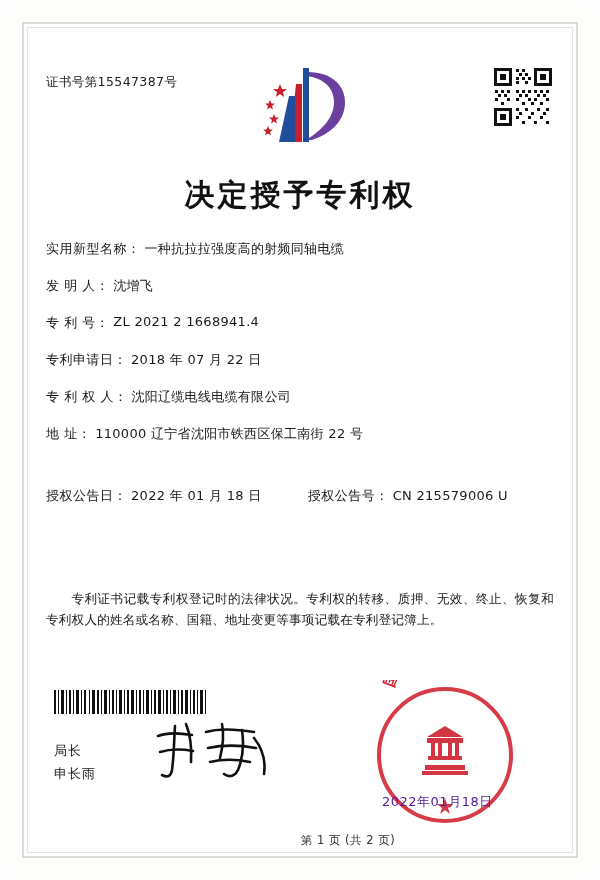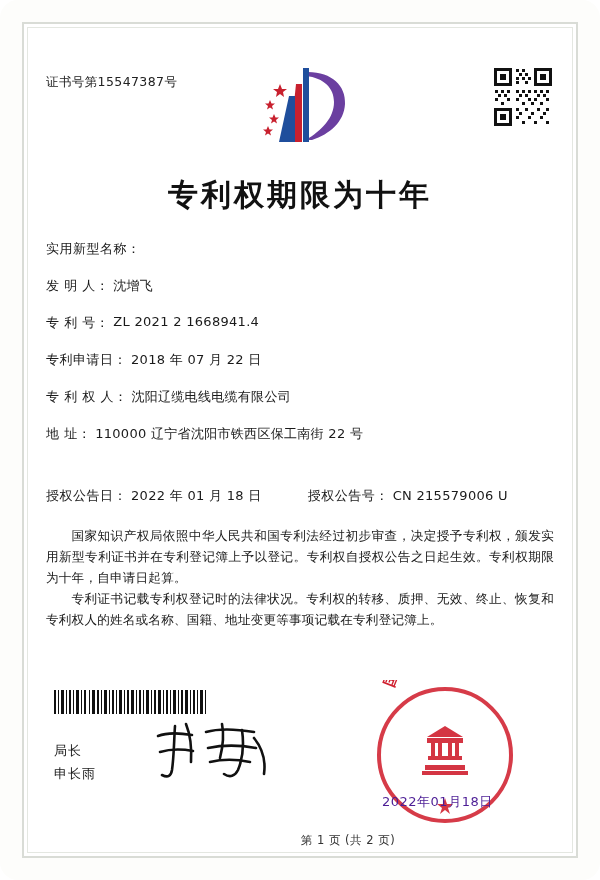--- a/index.html
+++ b/index.html
@@ -256,25 +256,26 @@
           <rect x="24" y="50" width="3" height="3"></rect>
           <rect x="36" y="50" width="3" height="3"></rect>
         <rect x="48" y="50" width="3" height="3"></rect>
           <rect x="30" y="55" width="3" height="3"></rect>
           <rect x="42" y="55" width="3" height="3"></rect>
         <rect x="54" y="55" width="3" height="3"></rect>
       </g>
     </svg>
   </div>
 
-  <div class="title">专利权期限为十年</div>
+  <div class="title">决定授予专利权</div>
 
   <div class="fields">
     <div class="field-row">
       <span class="field-label">实用新型名称：</span>
+      <span class="field-value">一种抗拉拉强度高的射频同轴电缆</span>
     </div>
     <div class="field-row">
       <span class="field-label">发  明  人：</span>
       <span class="field-value">沈增飞</span>
     </div>
     <div class="field-row">
       <span class="field-label">专  利  号：</span>
       <span class="field-value">ZL 2021 2 1668941.4</span>
     </div>
     <div class="field-row">
@@ -292,23 +293,20 @@
     <div class="row-double">
       <span class="seg1">
         <span class="field-label">授权公告日：</span><span class="field-value">2022 年 01 月 18 日</span>
       </span>
       <span class="seg2">
         <span class="field-label">授权公告号：</span><span class="field-value">CN 215579006 U</span>
       </span>
     </div>
   </div>
 
-  <div class="para p1">
-    <span class="indent"></span><span>国家知识产权局依照中华人民共和国专利法经过初步审查，决定授予专利权，颁发实用新型专利证书并在专利登记簿上予以登记。专利权自授权公告之日起生效。专利权期限为十年，自申请日起算。</span>
-  </div>
   <div class="para p2">
     <span class="indent"></span><span>专利证书记载专利权登记时的法律状况。专利权的转移、质押、无效、终止、恢复和专利权人的姓名或名称、国籍、地址变更等事项记载在专利登记簿上。</span>
   </div>
 
   <div class="barcode">
     <svg viewBox="0 0 152 24" width="152" height="24">
       <g fill="#111">
         <rect x="0" y="0" width="2" height="24"></rect>
           <rect x="4" y="0" width="1" height="24"></rect>
           <rect x="7" y="0" width="3" height="24"></rect>

